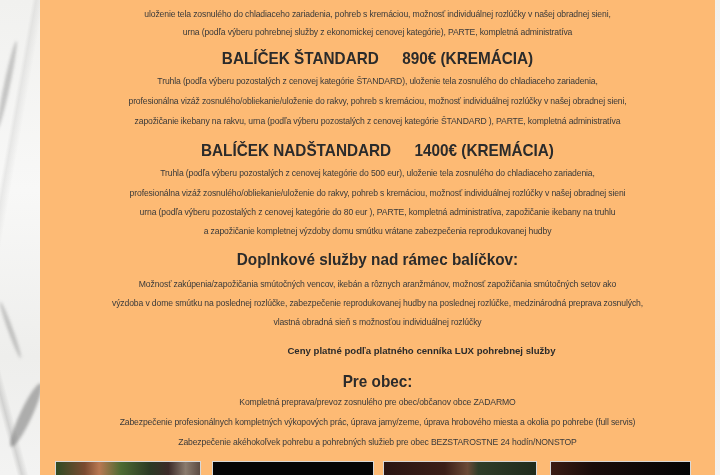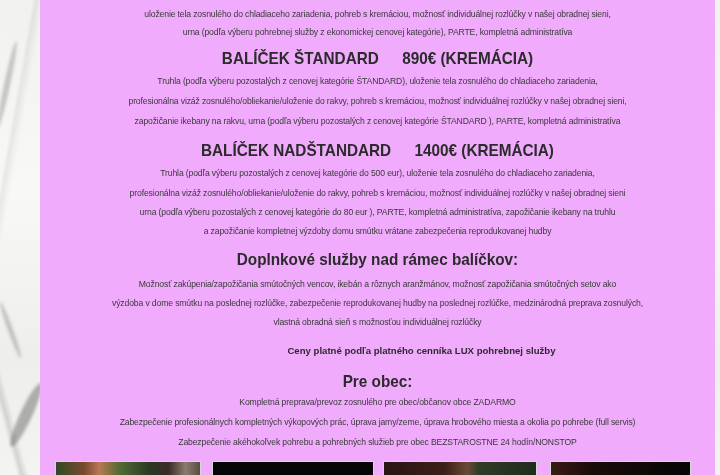--- a/index.html
+++ b/index.html
@@ -27,21 +27,21 @@
     background: rgba(110,110,110,0.35);
     border-radius: 50%;
     filter: blur(1.5px);
   }
   .panel {
     position: absolute;
     left: 40px;
     top: 0;
     width: 675px;
     height: 475px;
-    background: #f0abfc;
+    background: #fdba74;
   }
   .content {
     position: absolute;
     left: 0;
     top: 0;
     width: 675px;
     text-align: center;
     color: #3a3a3a;
   }
   .p {

